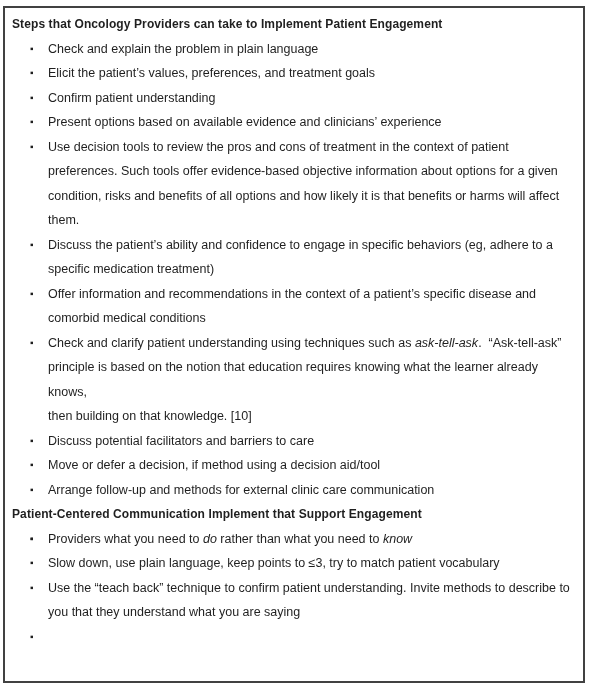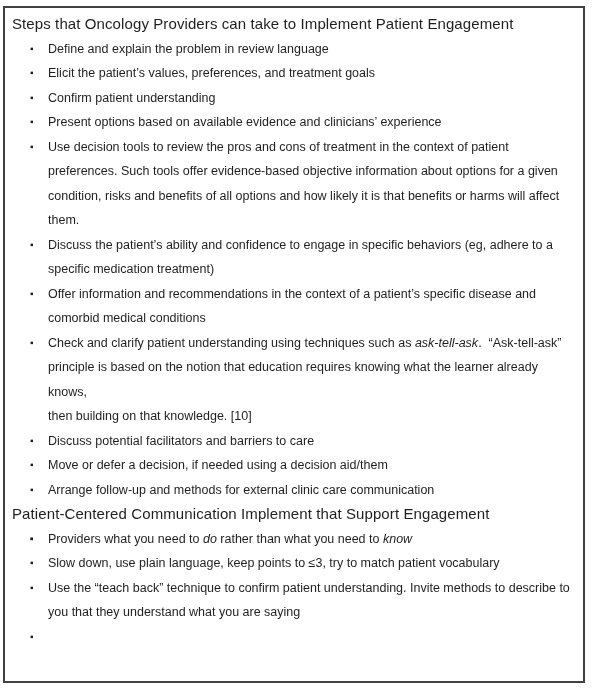--- a/index.html
+++ b/index.html
@@ -24,22 +24,22 @@
   .panel {
     position: absolute;
     left: 3px; top: 6px;
     width: 582px; height: 677px;
     border: 2px solid var(--border-color);
     background: var(--bg-color);
     padding: 4px 6px 0 7px;
     overflow: hidden;
   }
   .heading {
-    font-weight: normal;
-    font-size: 15px;
+    font-weight: bold;
+    font-size: 12px;
     line-height: 24.5px;
     letter-spacing: 0.1px;
     white-space: pre-wrap;
   }
   .item {
     position: relative;
     padding-left: 36px;
     font-size: 12.5px;
     line-height: 24.5px;
   }
@@ -54,37 +54,37 @@
 </style>
 </head>
 <body>
 
 <div class="stage">
   <div class="panel">
 
     <div>
       <div class="heading">Steps that Oncology Providers can take to Implement Patient Engagement</div>
       <div class="items">
-          <div class="item"><span class="bullet">▪</span><span class="item-text"><span>Define and explain the problem in review language</span></span></div>
+          <div class="item"><span class="bullet">▪</span><span class="item-text"><span>Check and explain the problem in plain language</span></span></div>
           <div class="item"><span class="bullet">▪</span><span class="item-text"><span>Elicit the patient’s values, preferences, and treatment goals</span></span></div>
           <div class="item"><span class="bullet">▪</span><span class="item-text"><span>Confirm patient understanding</span></span></div>
           <div class="item"><span class="bullet">▪</span><span class="item-text"><span>Present options based on available evidence and clinicians’ experience</span></span></div>
           <div class="item"><span class="bullet">▪</span><span class="item-text"><span>Use decision tools to review the pros and cons of treatment in the context of patient
 preferences. Such tools offer evidence-based objective information about options for a given
 condition, risks and benefits of all options and how likely it is that benefits or harms will affect
 them.</span></span></div>
           <div class="item"><span class="bullet">▪</span><span class="item-text"><span>Discuss the patient’s ability and confidence to engage in specific behaviors (eg, adhere to a
 specific medication treatment)</span></span></div>
           <div class="item"><span class="bullet">▪</span><span class="item-text"><span>Offer information and recommendations in the context of a patient’s specific disease and
 comorbid medical conditions</span></span></div>
           <div class="item"><span class="bullet">▪</span><span class="item-text"><span>Check and clarify patient understanding using techniques such as </span><em>ask-tell-ask</em><span>.&nbsp; “Ask-tell-ask”
 principle is based on the notion that education requires knowing what the learner already knows,
 then building on that knowledge. [10]</span></span></div>
           <div class="item"><span class="bullet">▪</span><span class="item-text"><span>Discuss potential facilitators and barriers to care</span></span></div>
-          <div class="item"><span class="bullet">▪</span><span class="item-text"><span>Move or defer a decision, if needed using a decision aid/them</span></span></div>
+          <div class="item"><span class="bullet">▪</span><span class="item-text"><span>Move or defer a decision, if method using a decision aid/tool</span></span></div>
           <div class="item"><span class="bullet">▪</span><span class="item-text"><span>Arrange follow-up and methods for external clinic care communication</span></span></div>
         </div>
     </div>
 
     <div>
       <div class="heading">Patient-Centered Communication Implement that Support Engagement</div>
       <div class="items">
           <div class="item"><span class="bullet">▪</span></div>
           <div class="item"><span class="bullet">▪</span><span class="item-text"><span>Providers what you need to </span><em>do</em><span> rather than what you need to </span><em>know</em></span></div>
           <div class="item"><span class="bullet">▪</span><span class="item-text"><span>Slow down, use plain language, keep points to ≤3, try to match patient vocabulary</span></span></div>

